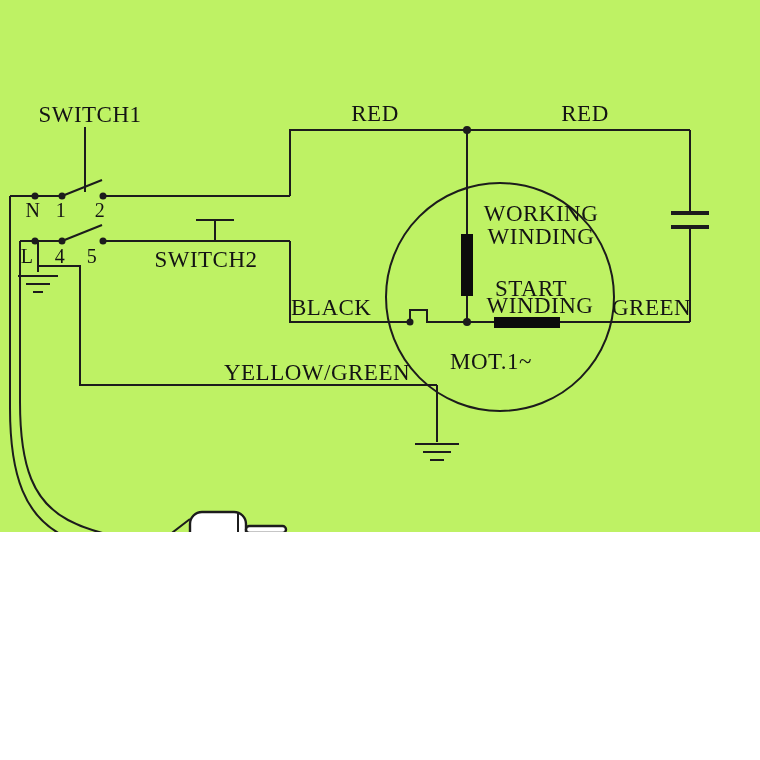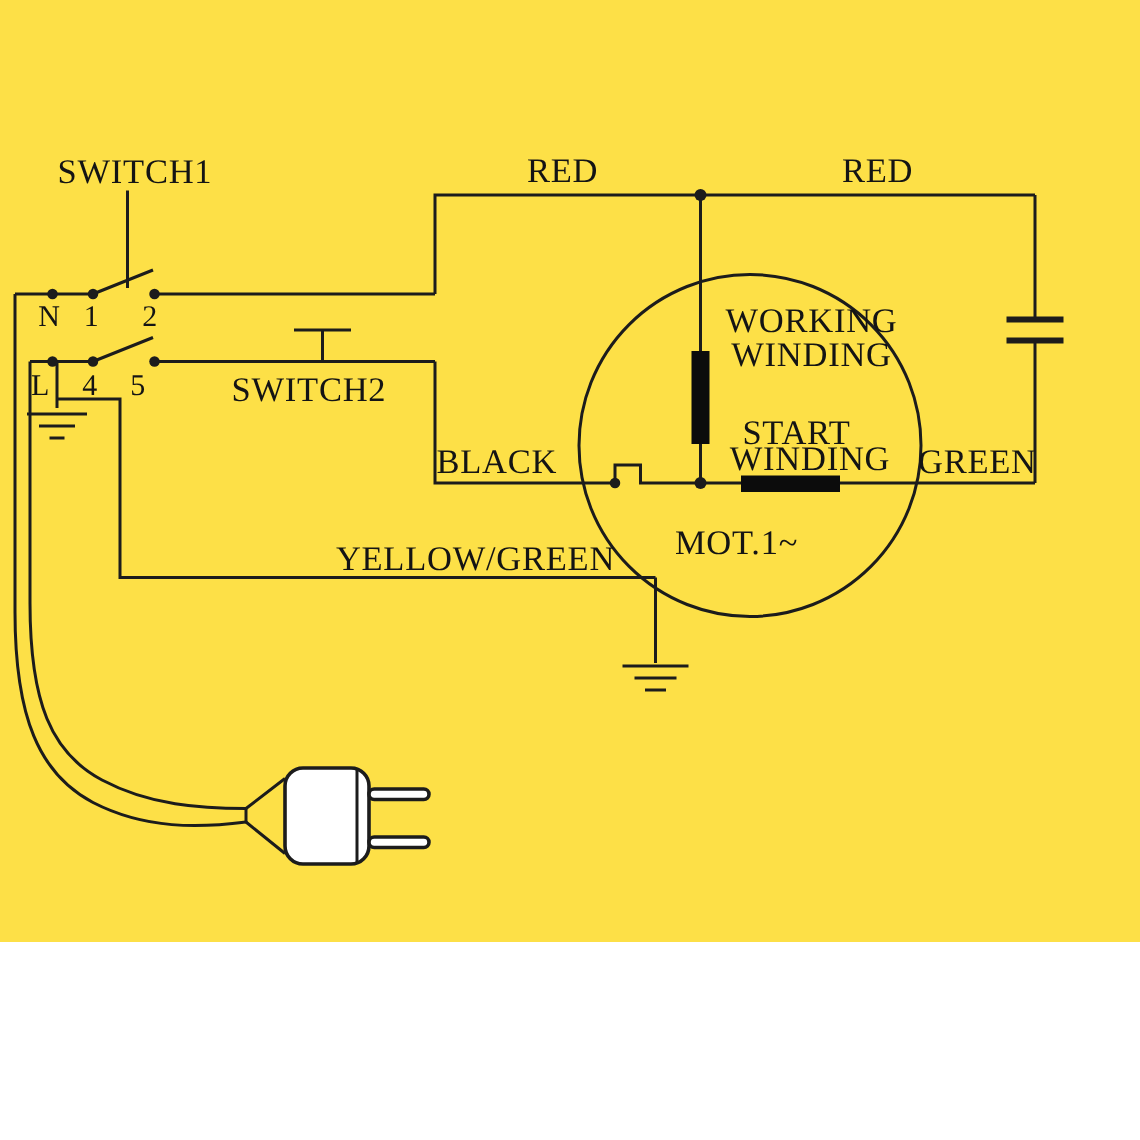--- a/index.html
+++ b/index.html
@@ -1,18 +1,18 @@
 <!DOCTYPE html>
 <html><head>
 <meta charset="utf-8">
 <style>
   html, body { margin: 0; padding: 0; background: #ffffff; }
   .canvas {
-    width: 760px; height: 628px;
-    background: #fde047;
+    width: 760px; height: 532px;
+    background: #bef264;
     position: relative;
     overflow: hidden;
   }
   svg { display: block; }
   .wire { stroke: #1c1c1c; stroke-width: 2; fill: none; stroke-linejoin: miter; }
   .wire-thick { stroke: #1c1c1c; stroke-width: 4; fill: none; }
   .dot { fill: #1c1c1c; stroke: none; }
   .solid { fill: #0c0c0c; stroke: none; }
   .outline { stroke: #1c1c1c; stroke-width: 2.4; fill: #ffffff; }
   text {

